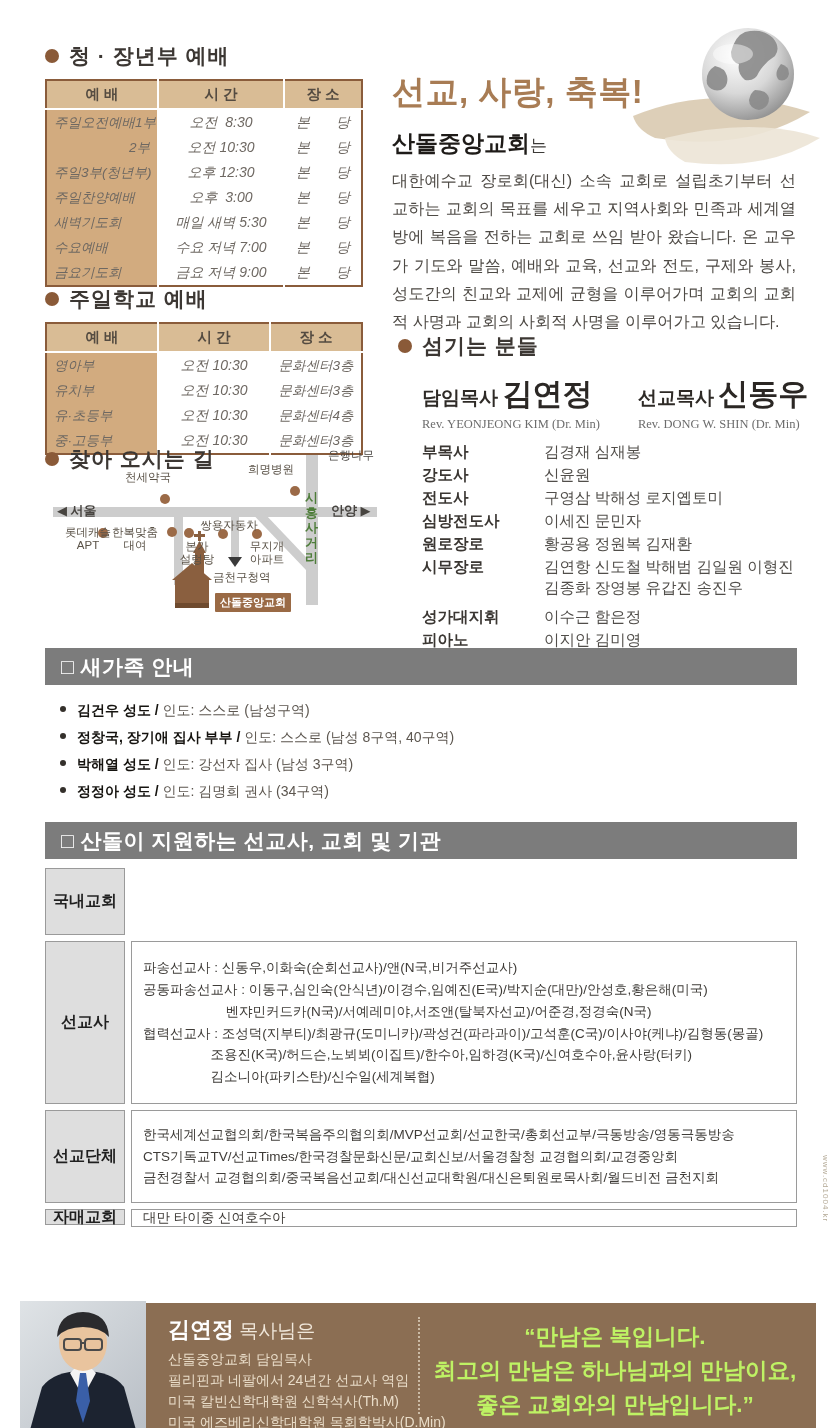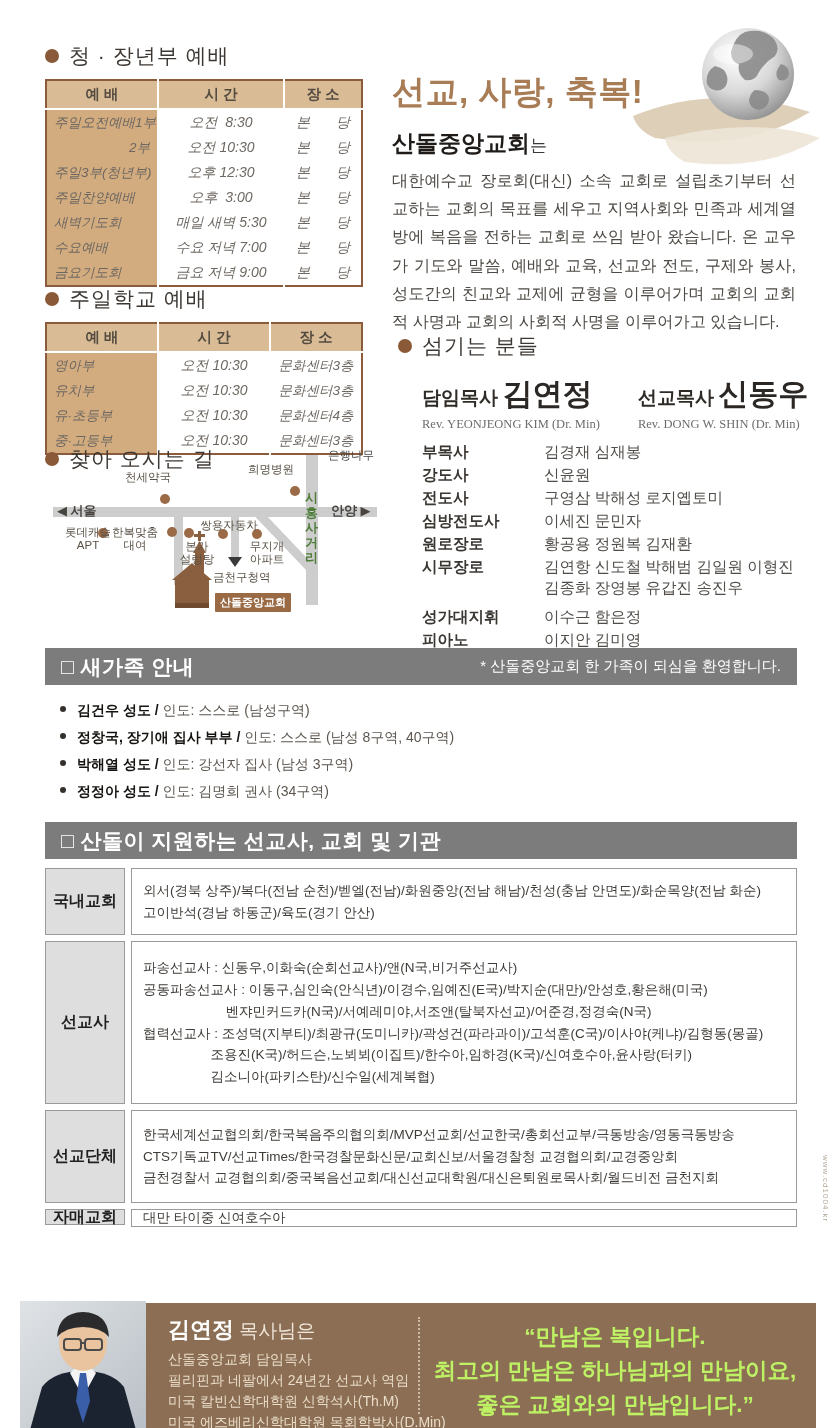--- a/index.html
+++ b/index.html
@@ -3,21 +3,21 @@
 <meta charset="utf-8">
 <style>
   html,body{margin:0;padding:0;background:#fff;}
   .page{position:relative;width:836px;height:1428px;background:#fff;overflow:hidden;
         font-family:"Liberation Sans","DejaVu Sans",sans-serif;color:#333;}
   .abs{position:absolute;}
 
   
   .sec-head{display:flex;align-items:center;gap:10px;}
   .sec-dot{width:14px;height:14px;border-radius:50%;background:#8a5a38;flex:none;}
-  .sec-title{font-size:21px;font-weight:normal;color:#3c3733;letter-spacing:1px;}
+  .sec-title{font-size:21px;font-weight:bold;color:#3c3733;letter-spacing:1px;}
 
   
   .wtable{border-collapse:collapse;border:2px solid #8a5c3b;background:#fff;table-layout:fixed;}
   .wtable th{background:#d9bc95;font-size:14.5px;color:#544b41;font-weight:bold;height:25px;
              white-space:pre;border-right:2px solid #fff;border-bottom:2px solid #fff;}
   .wtable th:last-child{border-right:none;}
   .wtable td{height:23px;font-size:14px;color:#6e6862;white-space:pre;border-right:2px solid #fff;font-style:italic;}
   .wtable td:last-child{border-right:none;}
   .td-name{background:#d2ab7f;color:#4c443a;font-size:13.5px !important;
            text-align:justify;text-align-last:justify;padding:0 7px;}
@@ -326,37 +326,34 @@
     <div class="map-label" style="left:126px;top:97px;width:52px">본가
 설렁탕</div>
     <div class="map-label" style="left:196px;top:97px;width:52px">무지개
 아파트</div>
     <div class="map-label" style="left:168px;top:128px">금천구청역</div>
     <div class="map-church-box" style="left:170px;top:150px">산돌중앙교회</div>
   </div>
 
   <div class="bar" style="top:648px">
     <span class="bar-title">□ 새가족 안내</span>
-    <span class="bar-note">* 산돌중앙교회 한 가족이 되심을 환영합니다.</span>
   </div>
   <div class="abs" style="left:45px;top:693px;width:752px">
     <div class="nf-item"><span class="nf-blt"></span><span class="nf-name">김건우 성도</span><span class="nf-sep"> / </span><span>인도: 스스로 (남성구역)</span></div>
     <div class="nf-item"><span class="nf-blt"></span><span class="nf-name">정창국, 장기애 집사 부부</span><span class="nf-sep"> / </span><span>인도: 스스로 (남성 8구역, 40구역)</span></div>
     <div class="nf-item"><span class="nf-blt"></span><span class="nf-name">박해열 성도</span><span class="nf-sep"> / </span><span>인도: 강선자 집사 (남성 3구역)</span></div>
     <div class="nf-item"><span class="nf-blt"></span><span class="nf-name">정정아 성도</span><span class="nf-sep"> / </span><span>인도: 김명희 권사 (34구역)</span></div>
   </div>
 
   <div class="bar" style="top:822px">
     <span class="bar-title">□ 산돌이 지원하는 선교사, 교회 및 기관</span>
   </div>
   <div class="abs" style="left:45px;top:868px;width:752px">
     <div class="sp-row" style="height:67px">
       <div class="sp-label">국내교회</div>
-      <div class="sp-content">외서(경북 상주)/복다(전남 순천)/벧엘(전남)/화원중앙(전남 해남)/천성(충남 안면도)/화순목양(전남 화순)
-고이반석(경남 하동군)/육도(경기 안산)</div>
     </div>
     <div class="sp-row" style="height:163px">
       <div class="sp-label">선교사</div>
       <div class="sp-content">파송선교사 : 신동우,이화숙(순회선교사)/앤(N국,비거주선교사)
 공동파송선교사 : 이동구,심인숙(안식년)/이경수,임예진(E국)/박지순(대만)/안성호,황은해(미국)
                       벤쟈민커드카(N국)/서예레미야,서조앤(탈북자선교)/어준경,정경숙(N국)
 협력선교사 : 조성덕(지부티)/최광규(도미니카)/곽성건(파라과이)/고석훈(C국)/이사야(케냐)/김형동(몽골)
                   조용진(K국)/허드슨,노뵈뵈(이집트)/한수아,임하경(K국)/신여호수아,윤사랑(터키)
                   김소니아(파키스탄)/신수일(세계복협)</div>
     </div>

